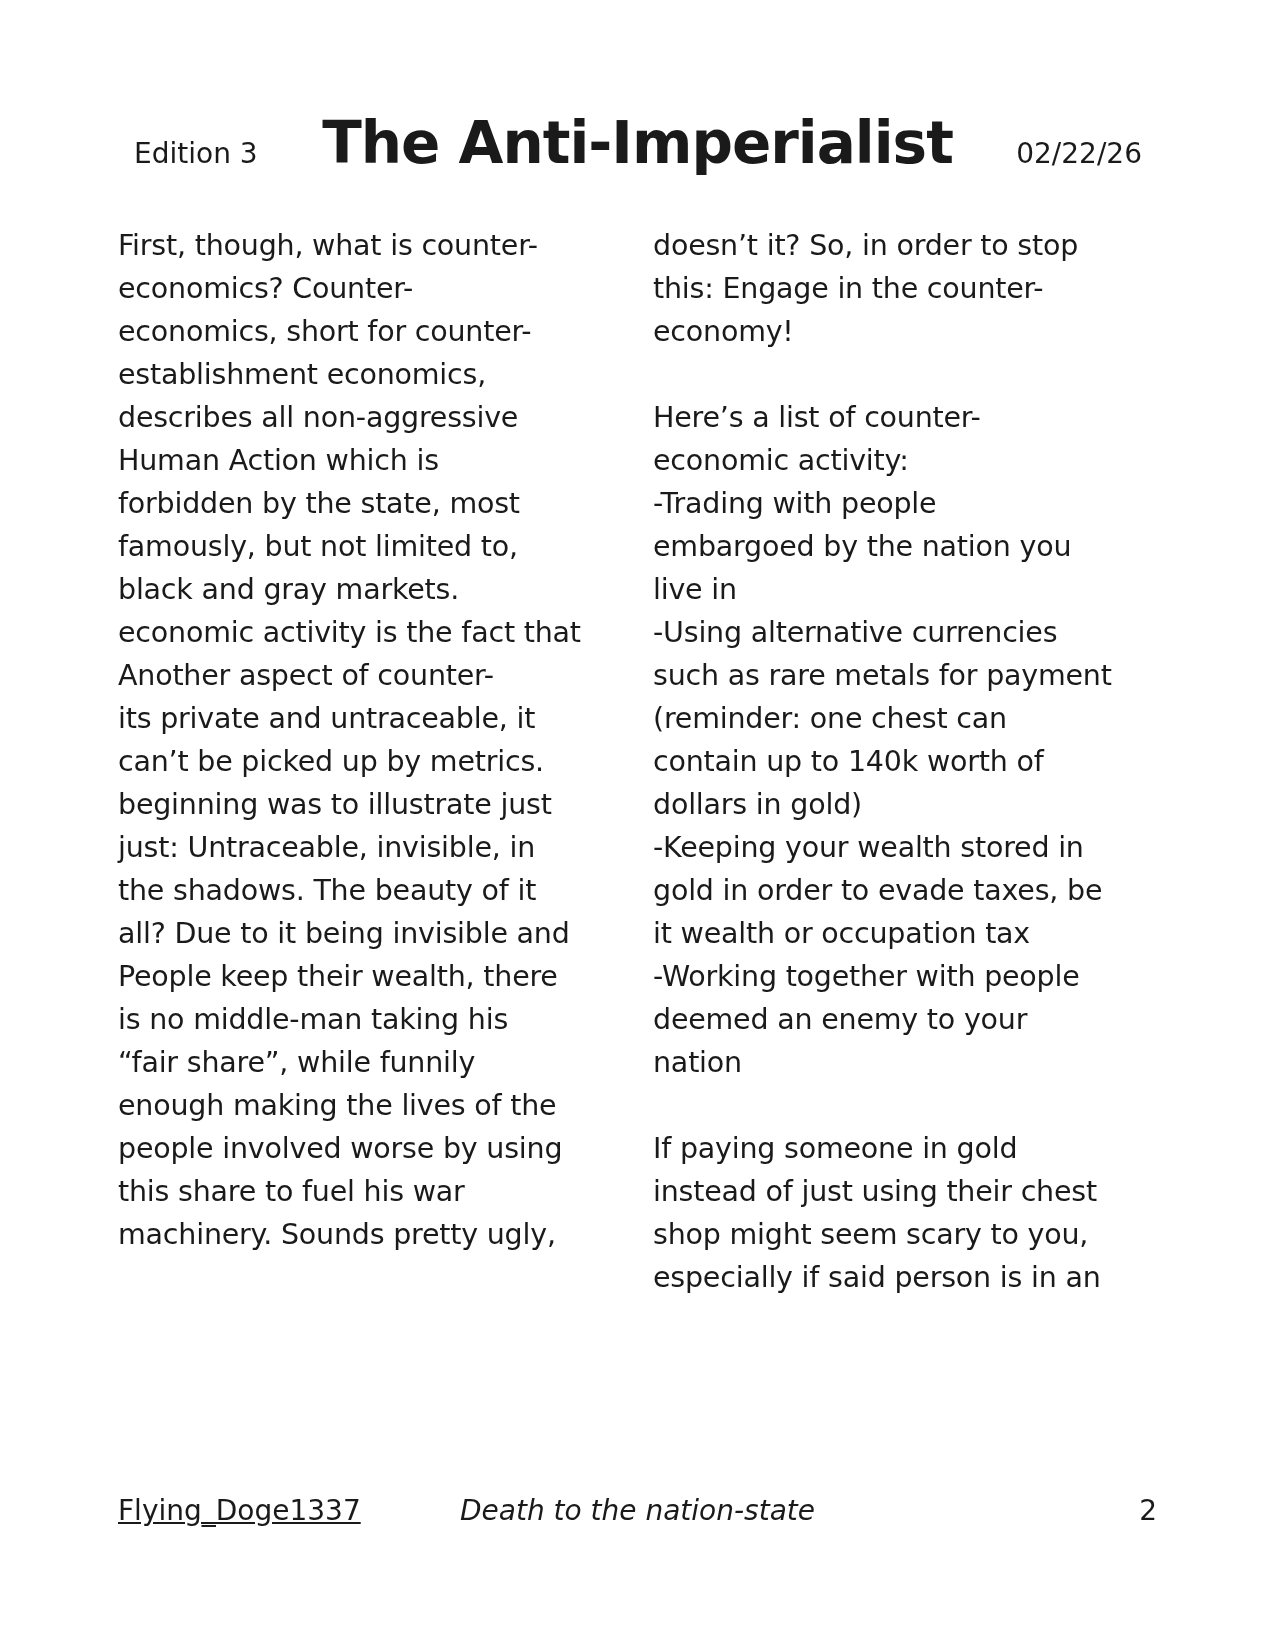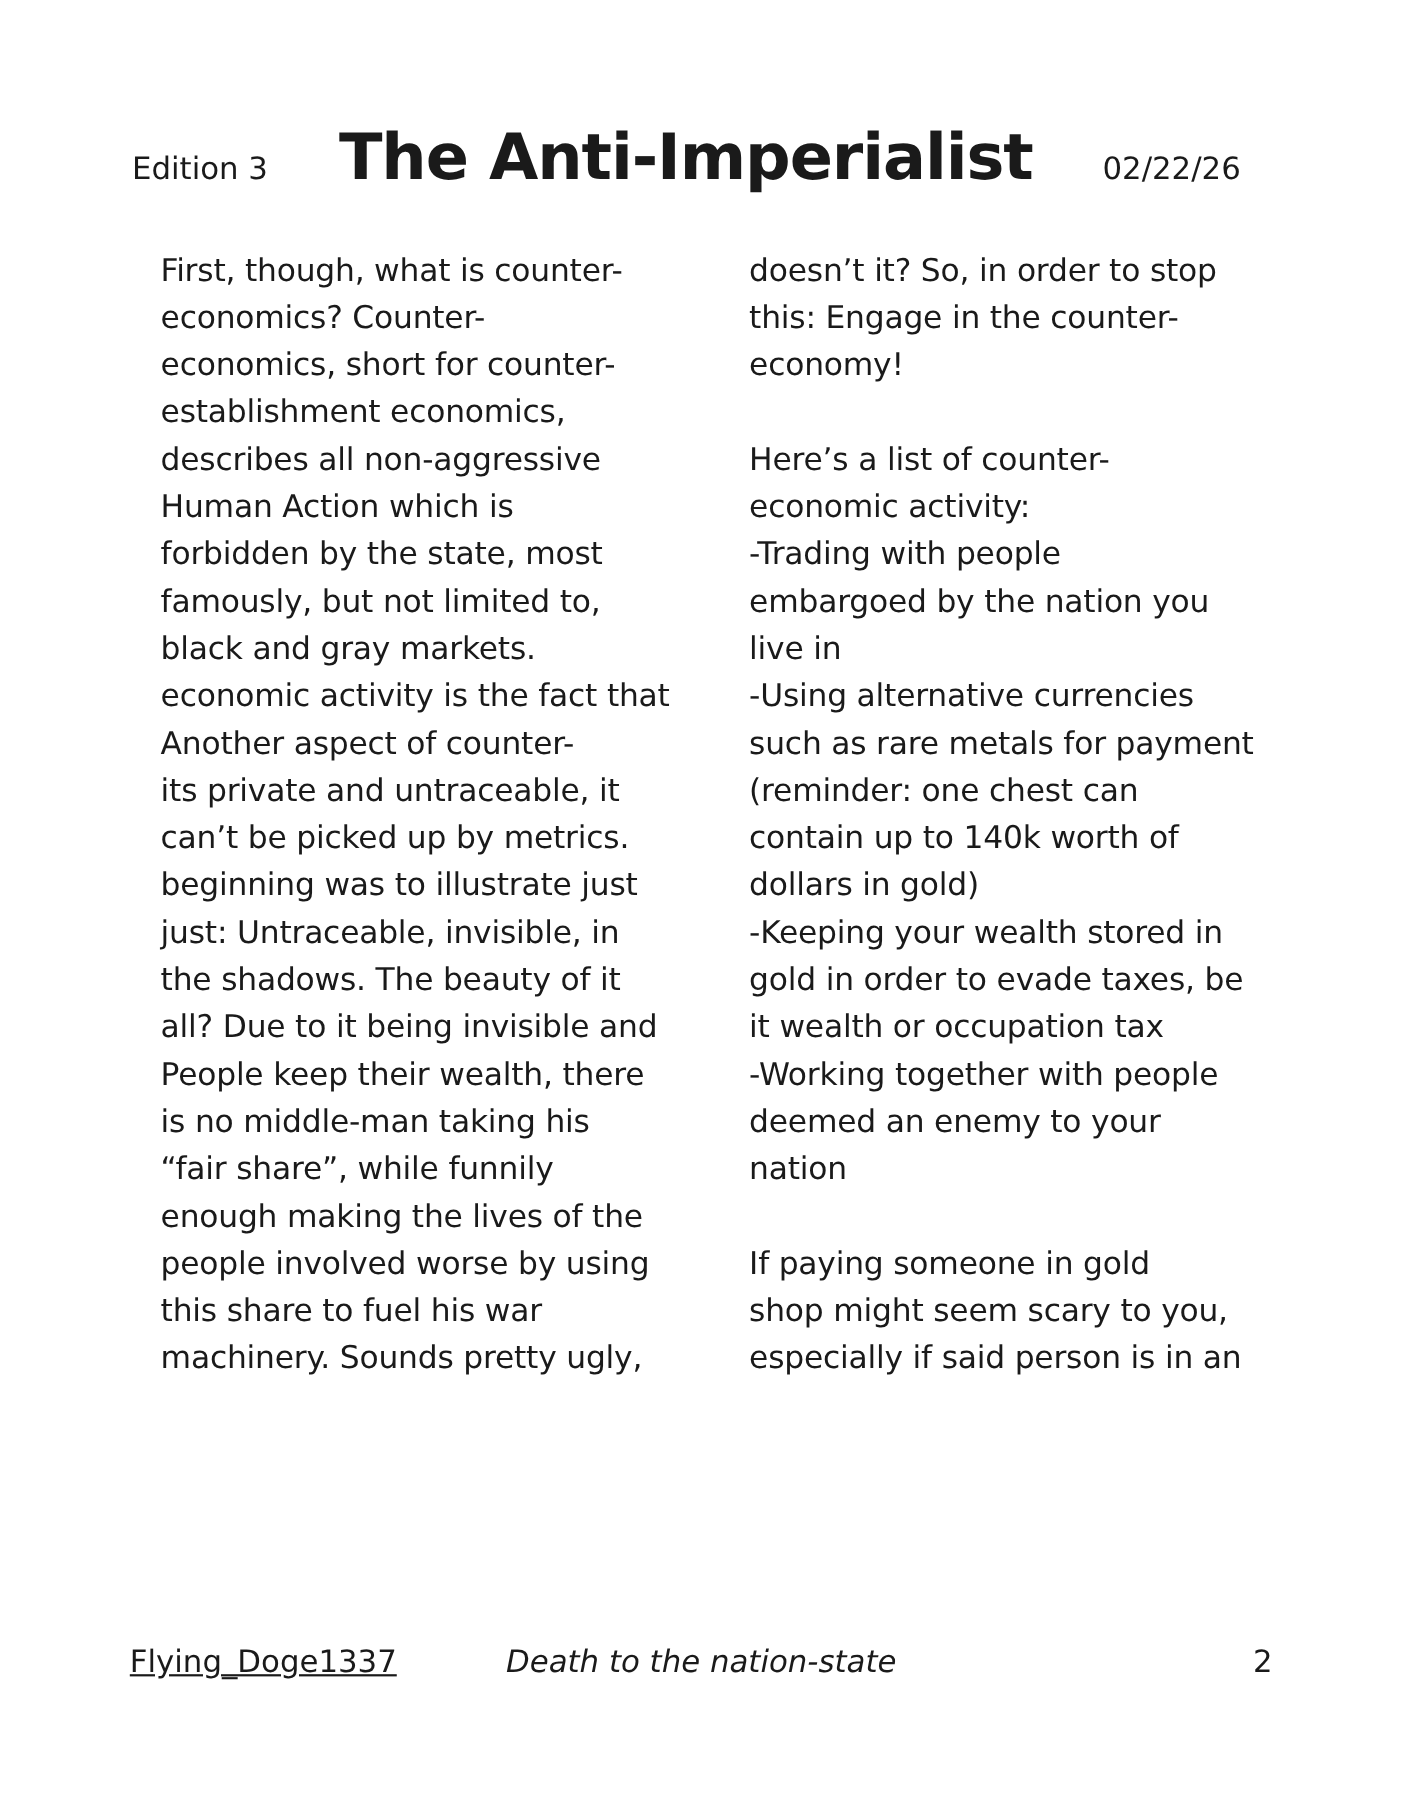--- a/index.html
+++ b/index.html
@@ -11,21 +11,21 @@
     position:relative;
     width:1275px;
     height:1650px;
     background:var(--page-bg);
     color:var(--text-color);
     font-family:"DejaVu Sans","Liberation Sans",sans-serif;
     overflow:hidden;
   }
   .header{
     position:absolute;
-    left:104px;
+    left:118px;
     top:110px;
     width:1039px;
     display:grid;
     grid-template-columns:1fr auto 1fr;
     align-items:baseline;
   }
   .edition{
     font-size:28px;
     text-align:left;
     padding-left:16px;
@@ -51,21 +51,20 @@
     left:118px;
     top:224px;
     width:1039px;
   }
   .col{
     position:absolute;
     top:0;
     font-size:28.5px;
     line-height:43px;
     letter-spacing:-0.2px;
-    margin-left:28px;
   }
   .col-left{left:0;width:515px;}
   .col-right{left:535px;width:504px;}
   .line{
     height:43px;
     white-space:nowrap;
   }
   .footer{
     position:absolute;
     left:118px;
@@ -134,20 +133,21 @@
         <div class="line">contain up to 140k worth of</div>
         <div class="line">dollars in gold)</div>
         <div class="line">-Keeping your wealth stored in</div>
         <div class="line">gold in order to evade taxes, be</div>
         <div class="line">it wealth or occupation tax</div>
         <div class="line">-Working together with people</div>
         <div class="line">deemed an enemy to your</div>
         <div class="line">nation</div>
         <div class="line">&nbsp;</div>
         <div class="line">If paying someone in gold</div>
+        <div class="line">instead of just using their chest</div>
         <div class="line">shop might seem scary to you,</div>
         <div class="line">especially if said person is in an</div>
       </div>
   </main>
 
   <footer class="footer">
     <div class="footer-author">Flying_Doge1337</div>
     <div class="footer-motto">Death to the nation-state</div>
     <div class="footer-page">2</div>
   </footer>

